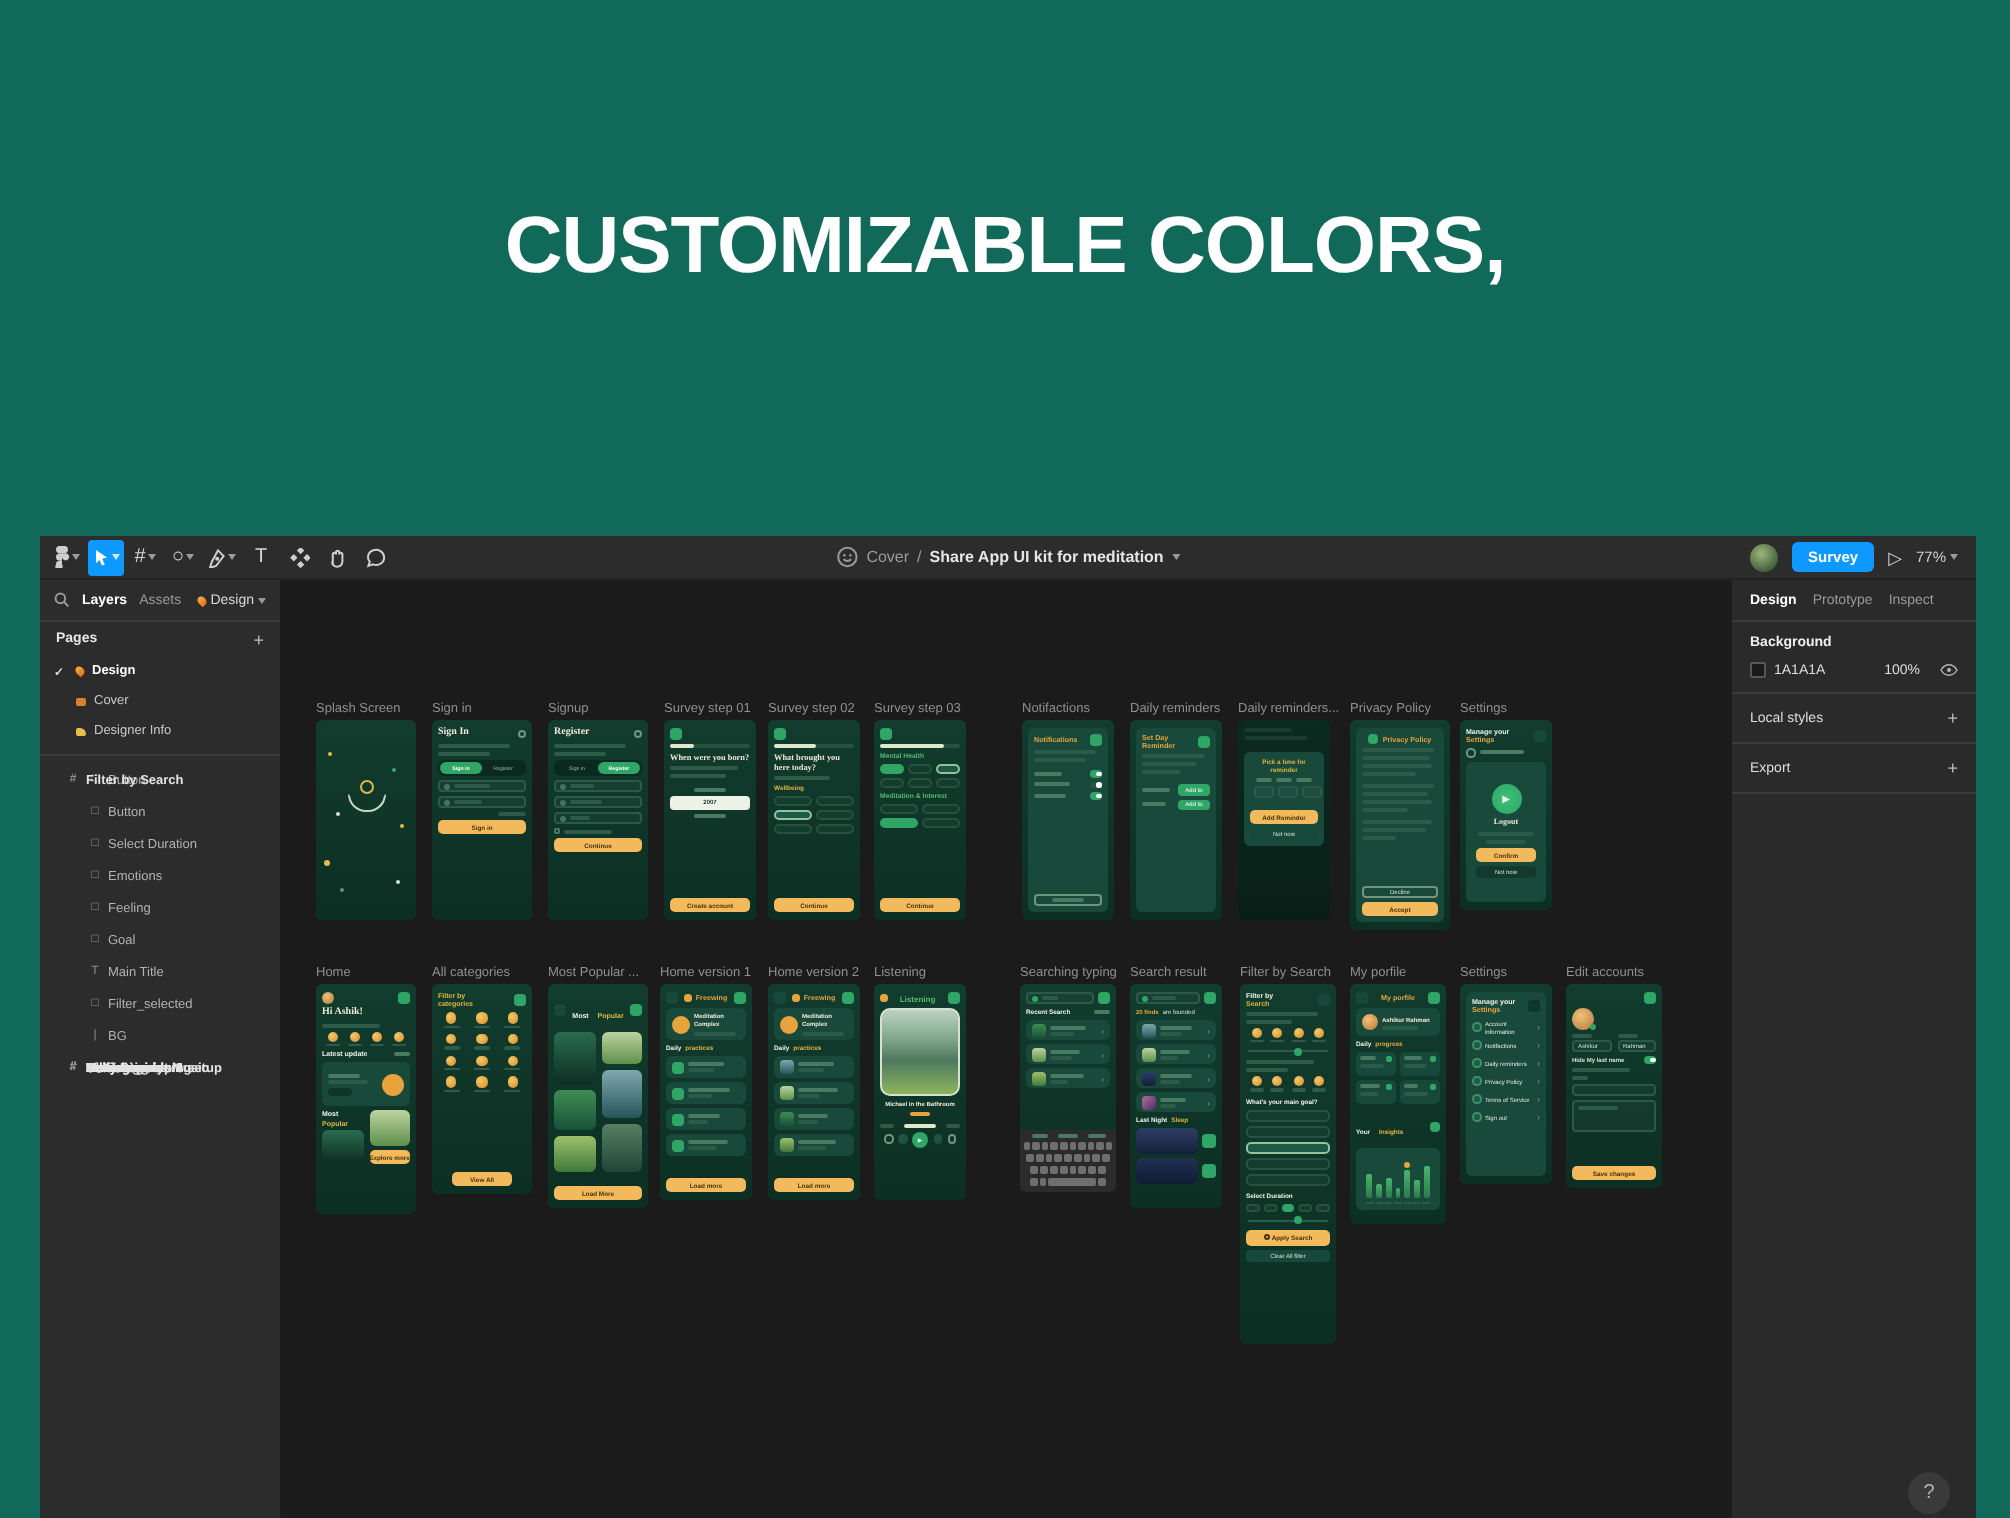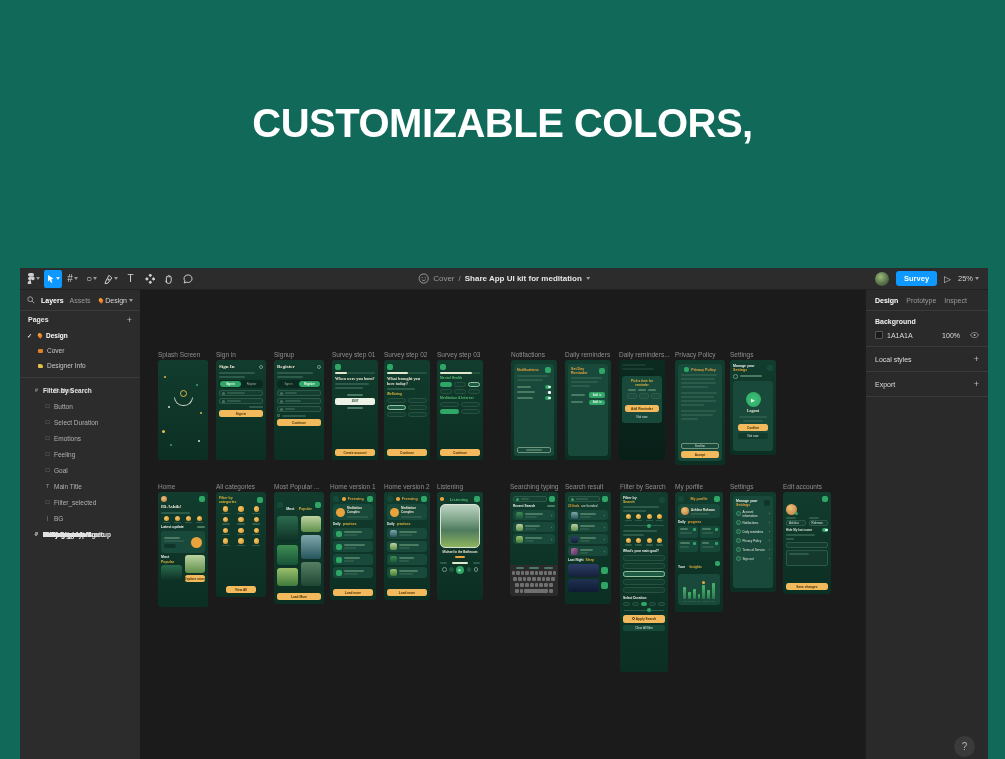--- a/index.html
+++ b/index.html
@@ -239,21 +239,21 @@
       <span>/</span>
       <span class="file">Share App UI kit for meditation</span>
       <span class="car"></span>
     </div>
 
     <div class="tb-right">
       <div class="avatar"></div>
       <div class="share">Survey</div>
       <div class="present">▷</div>
       <div class="zoomctl">
-        <span>25%</span>
+        <span>77%</span>
         <span class="car"></span>
       </div>
     </div>
   </div>
 
   <aside class="lpanel">
     <div class="ltabs">
       <svg class="icon" width="8" height="8" viewBox="0 0 8 8">
           <circle cx="3.2" cy="3.2" r="2.4" fill="none" stroke="#9a9a9a"></circle>
           <path d="M5 5l2.2 2.2" stroke="#9a9a9a"></path>

